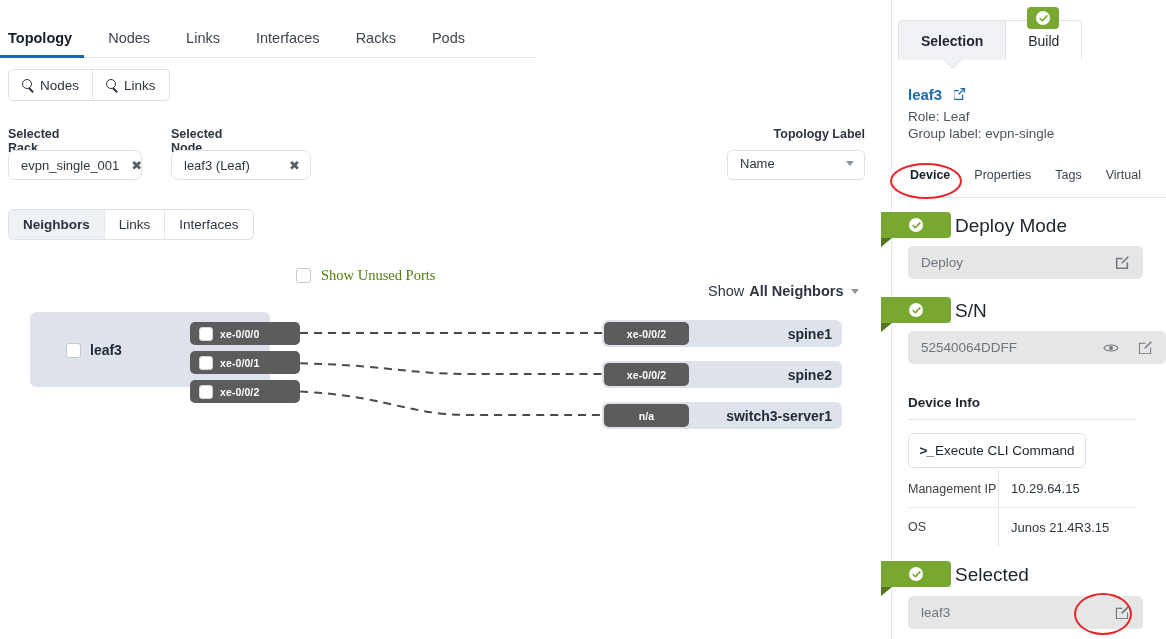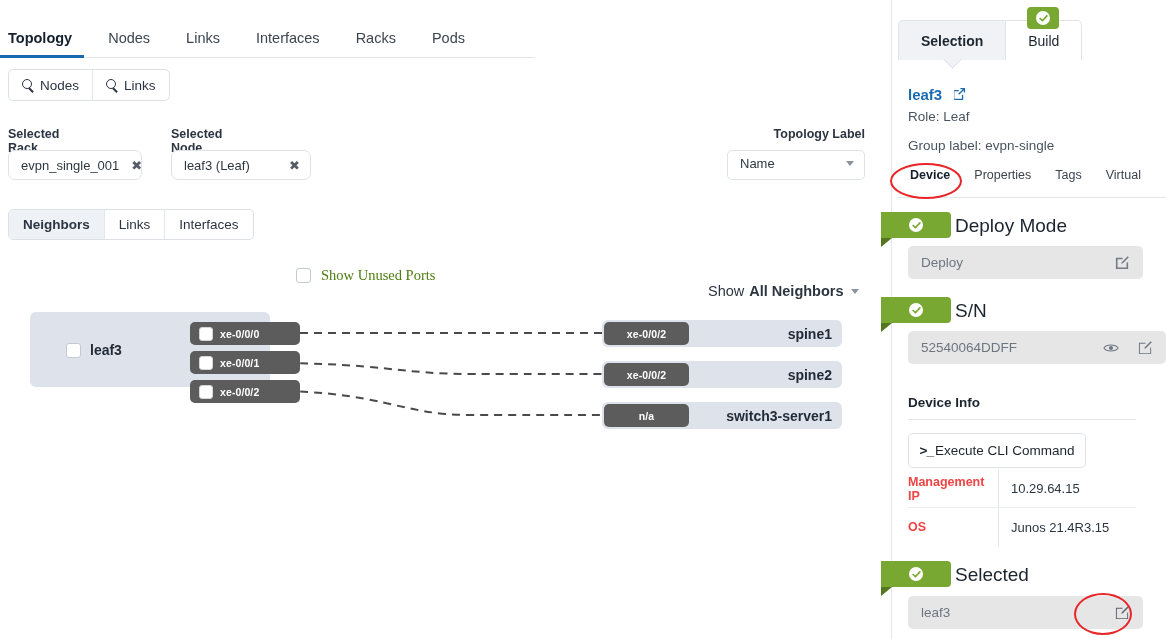--- a/index.html
+++ b/index.html
@@ -228,21 +228,21 @@
   .devinfo-rule { position: absolute; left: 16px; top: 419px; width: 228px; height: 1px; background: #e2e5e9; }
   .cli-btn {
     position: absolute; left: 16px; top: 433px; width: 178px; height: 35px;
     border: 1px solid #dfe3e8; border-radius: 5px; background: #fff;
     display: flex; align-items: center; justify-content: center; gap: 2px;
     font-size: 13.5px; color: #1c242e; cursor: pointer;
   }
   .cli-btn .prompt { font-weight: bold; letter-spacing: -1px; }
 
   .inforow { position: absolute; left: 16px; width: 228px; height: 38px; display: flex; align-items: center; }
-  .inforow .k { width: 90px; font-size: 12.5px; font-weight: bold; color: #ef4444; }
+  .inforow .k { width: 90px; font-size: 12.5px; font-weight: normal; color: #404040; }
   .inforow .v { flex: 1; font-size: 13px; color: #2c3640; padding-left: 12px; border-left: 1px solid #e2e5e9; height: 100%; display: flex; align-items: center; }
   .inforow.bordered { border-bottom: 1px solid #e9ecef; }
 
   
   .annot { position: absolute; border: 2.6px solid #e8262a; border-radius: 50%; pointer-events: none; }
   #annot-device { left: 890px; top: 163px; width: 72px; height: 36px; }
   #annot-edit { left: 1074px; top: 593px; width: 58px; height: 42px; }
 </style>
 </head>
 <body>
@@ -374,21 +374,21 @@
 
     <div class="node-head">
       <span class="nh-title">leaf3</span>
       <span class="extlink">
         <svg width="13" height="13" viewBox="0 0 14 14">
           <path d="M1.2,3.2 h5 v1.4 h-4.6 v8 h8 v-4.3 h1.4 v5.7 h-9.8 z" fill="#1a6bb0"></path>
           <path d="M8,1 h5 v5 h-1.4 v-2.6 l-5 5 l-1 -1 l5 -5 h-2.6 z" fill="#1a6bb0"></path>
         </svg>
       </span>
       <div class="nh-sub">Role: Leaf</div>
-      <div class="nh-sub" style="margin-top:12px;">Group label: evpn-single</div>
+      <div class="nh-sub" style="margin-top:0;">Group label: evpn-single</div>
     </div>
 
     <div class="devtabs">
       <div class="devtab active">Device</div>
       <div class="devtab">Properties</div>
       <div class="devtab">Tags</div>
       <div class="devtab">Virtual</div>
     </div>
 
     <div class="ribbon" style="top:212px;">

